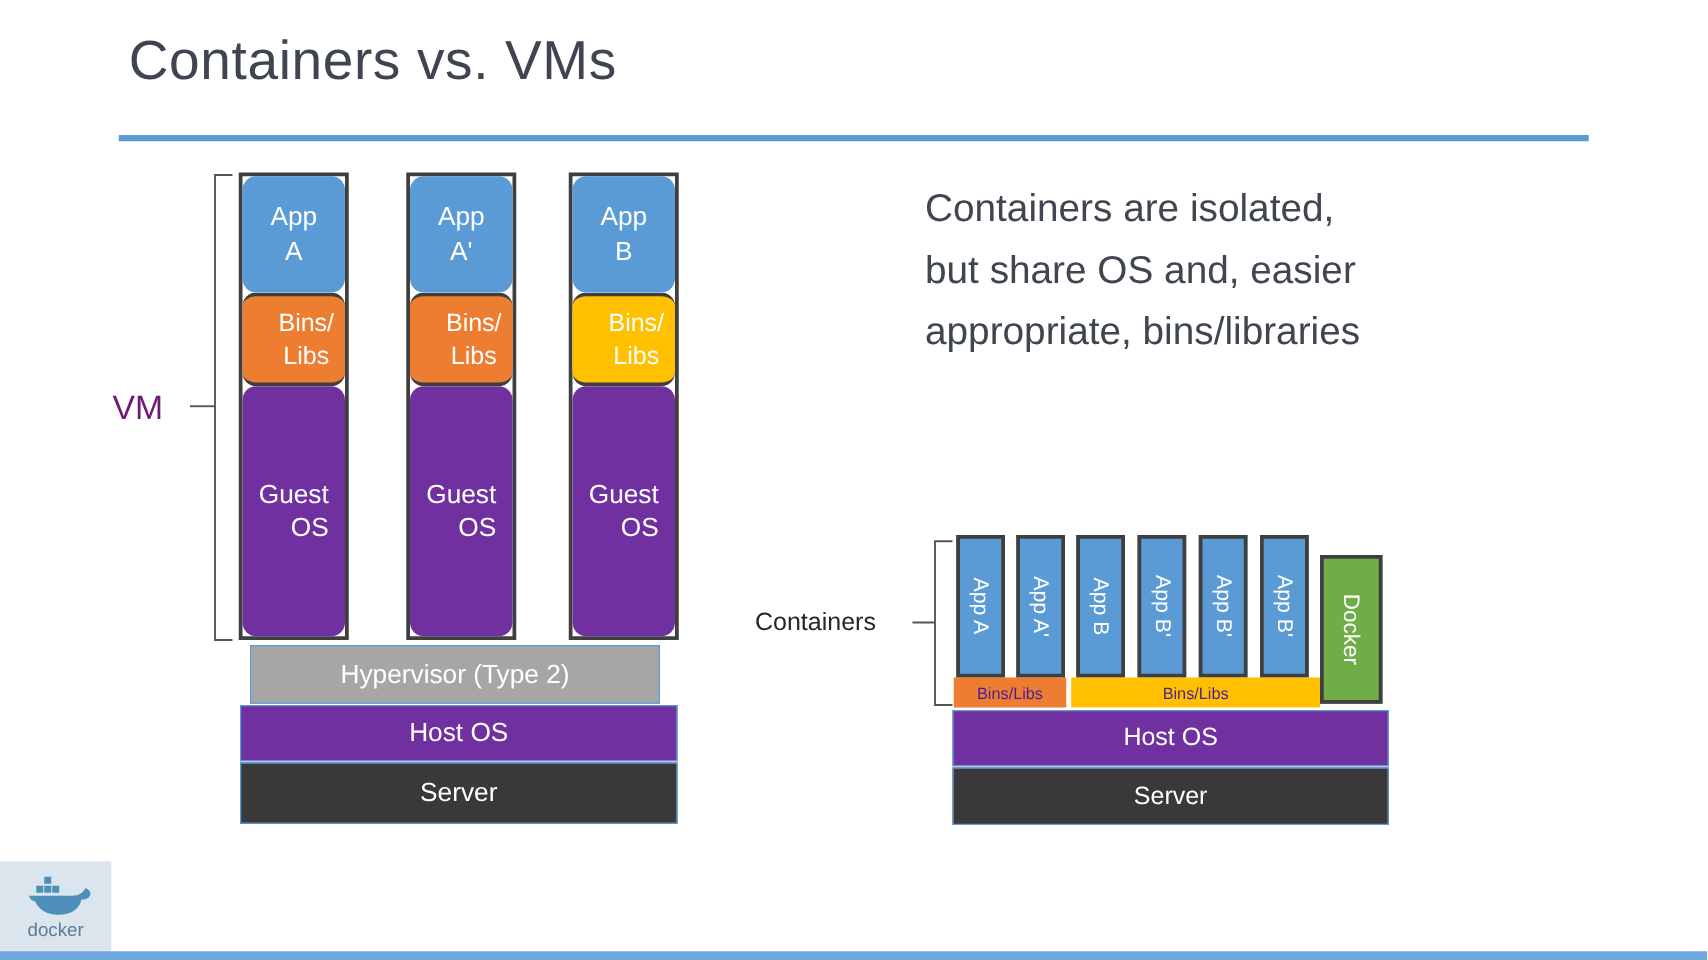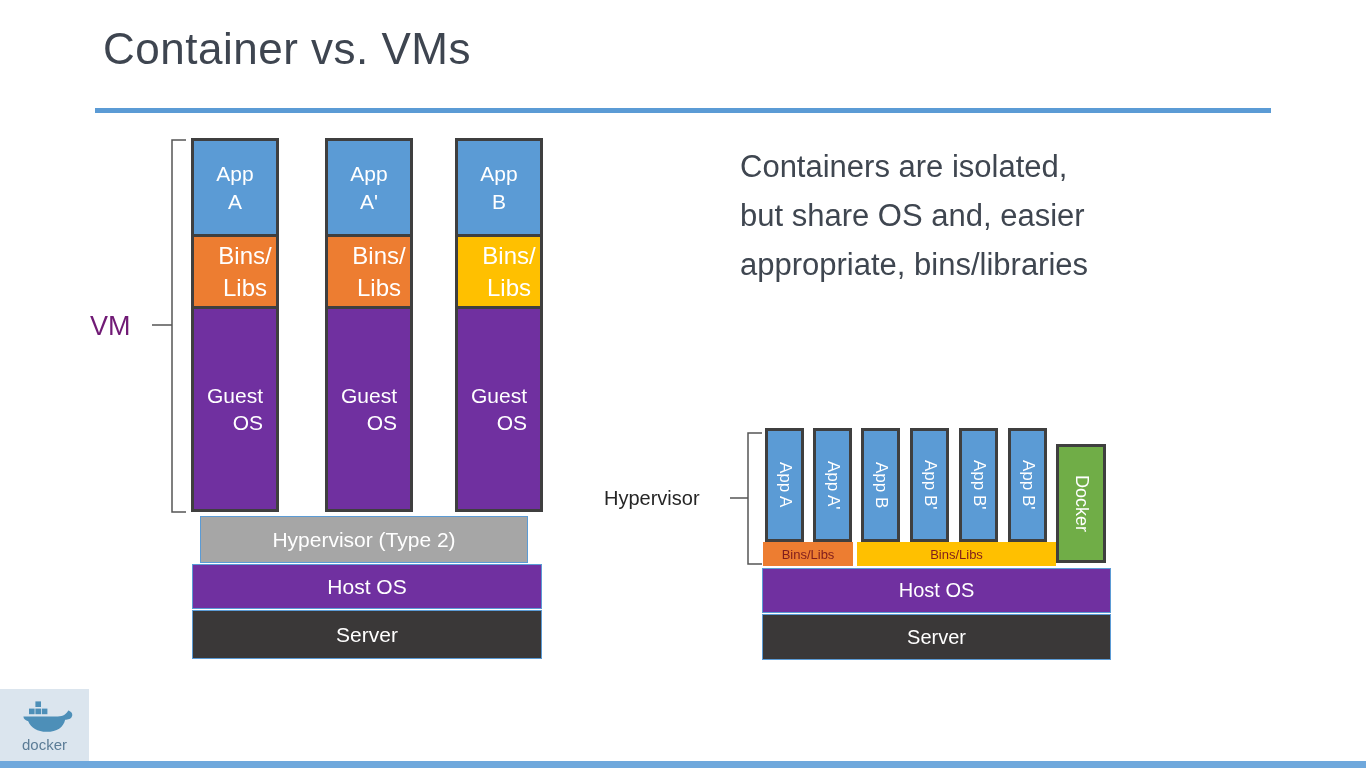--- a/index.html
+++ b/index.html
@@ -13,24 +13,24 @@
   }
   .rule { position:absolute; left:95px; top:108px; width:1176px; height:5px; background:#5b9bd5; }
 
   
   .vm-stack {
     position:absolute; top:138px; width:88px; height:374px; box-sizing:border-box;
     border:3px solid #3f3f3f; display:flex; flex-direction:column;
   }
   .cell {
     display:flex; align-items:center; justify-content:center; color:#ffffff;
-    text-align:center; white-space:pre-line; line-height:1.3;
+    text-align:center; white-space:pre-line; line-height:1.3;border-radius:11px;
   }
   .vs-app  { height:93px; background:#5b9bd5; font-size:21px; }
-  .vs-bins { height:69px; border-top:3px solid #3f3f3f; border-bottom:3px solid #3f3f3f; font-size:24px;padding-left:20px; }
+  .vs-bins { height:69px; border-top:3px solid #3f3f3f; border-bottom:3px solid #3f3f3f; font-size:20px;padding-left:20px; }
   .bins-orange { background:#ed7d31; }
   .bins-yellow { background:#ffc000; }
   .vs-guest { flex:1; background:#7030a0; font-size:21px;text-align:right; }
   .stack-1 { left:191px; } .stack-2 { left:325px; } .stack-3 { left:455px; }
 
   .bar {
     position:absolute; box-sizing:border-box; border:1px solid #5b9bd5;
     display:flex; align-items:center; justify-content:center; color:#ffffff;
   }
   .hypervisor { left:200px; top:516px; width:328px; height:47px; background:#a6a6a6; font-size:21px; }
@@ -61,41 +61,41 @@
   .capp-1{left:765px} .capp-2{left:813px} .capp-3{left:861px}
   .capp-4{left:910px} .capp-5{left:959px} .capp-6{left:1008px}
   .docker-box {
     position:absolute; left:1056px; top:444px; width:50px; height:119px; box-sizing:border-box;
     background:#70ad47; border:3px solid #3f3f3f;
     display:flex; align-items:center; justify-content:center;
   }
   .docker-box span { font-size:18px; }
   .bins-bar {
     position:absolute; top:542px; height:24px; box-sizing:border-box;
-    display:flex; align-items:center; justify-content:center; color:#7f1d1d; font-size:13px;
+    display:flex; align-items:center; justify-content:center; color:#4c1d95; font-size:13px;
   }
   .bins-left-bar  { left:763px; width:90px;  background:#ed7d31; }
   .bins-right-bar { left:857px; width:199px; background:#ffc000; }
   .host-right  { left:762px; top:568px; width:349px; height:45px; background:#7030a0; font-size:20px; }
   .server-right{ left:762px; top:614px; width:349px; height:46px; background:#3a3838; font-size:20px; }
 
   
   .logo-tile {
     position:absolute; left:0; top:689px; width:89px; height:73px; background:#dbe5ee;
     display:flex; flex-direction:column; align-items:center; justify-content:center;
   }
   .logo-text { font-size:15px; color:#5b7c96; margin-top:-3px; }
   .bottom-strip { position:absolute; left:0; top:761px; width:1366px; height:7px; background:#6fa8dc; }
 </style>
 </head>
 <body>
 
 <div class="slide">
 
-  <div class="title">Container vs. VMs</div>
+  <div class="title">Containers vs. VMs</div>
   <div class="rule"></div>
 
   <div class="vm-label">VM</div>
   <svg class="bracket" style="left:128px; top:136px;" width="60" height="380">
     <polyline points="58,4 44,4 44,376 58,376" fill="none" stroke="#555" stroke-width="1.5"></polyline>
     <line x1="44" y1="189" x2="24" y2="189" stroke="#555" stroke-width="1.5"></line>
   </svg>
 
   <div class="vm-stack stack-1">
     <div class="cell vs-app">App
@@ -123,21 +123,21 @@
   </div>
 
   <div class="bar hypervisor">Hypervisor (Type 2)</div>
   <div class="bar host-left">Host OS</div>
   <div class="bar server-left">Server</div>
 
   <div class="r-heading">Containers are isolated,
 but share OS and, easier
 appropriate, bins/libraries</div>
 
-  <div class="container-label">Hypervisor</div>
+  <div class="container-label">Containers</div>
   <svg class="bracket" style="left:722px; top:430px;" width="44" height="138">
     <polyline points="40,3 26,3 26,134 40,134" fill="none" stroke="#555" stroke-width="1.5"></polyline>
     <line x1="26" y1="68" x2="8" y2="68" stroke="#555" stroke-width="1.5"></line>
   </svg>
 
   <div class="c-app capp-1">
     <span>App A</span>
   </div>
   <div class="c-app capp-2">
     <span>App A'</span>

